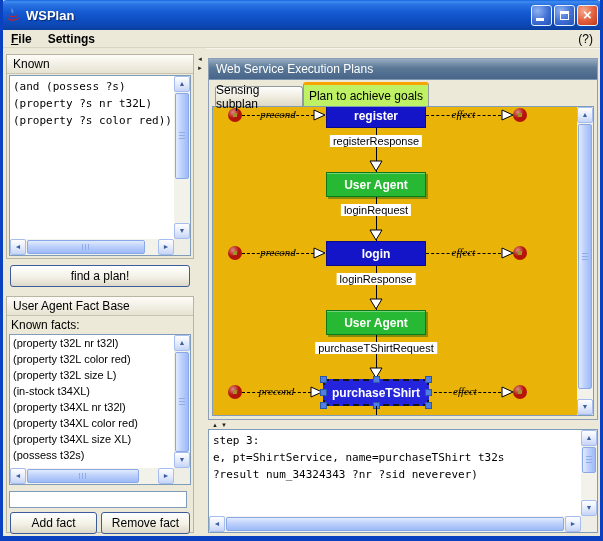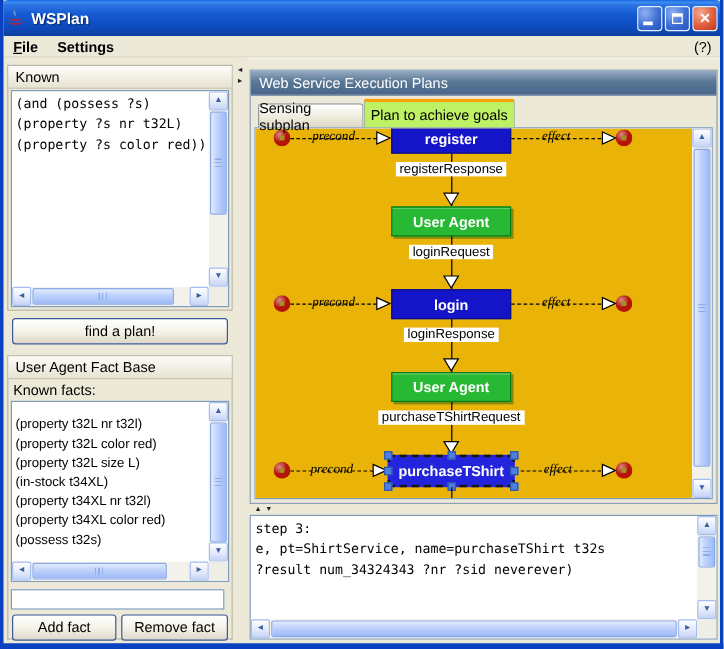--- a/index.html
+++ b/index.html
@@ -164,27 +164,28 @@
 
     <button class="xp-btn" style="left:7px;top:217px;width:180px;height:22px;">find a plan!</button>
 
     <div class="panel" style="left:3px;top:248px;width:188px;height:237px;">
       <div class="panel-header">
         <span>User Agent Fact Base</span>
       </div>
       <div class="sublabel" style="margin-top:1px;">Known facts:</div>
       <div class="scrollpane" style="left:2px;right:2px;top:37px;height:151px;">
         <div class="sp-both">
-          <div id="facts-list" style="padding-top:11px;">
+          <div id="facts-list" style="padding-top:0;">
               <div class="fact-row">(property t32L nr t32l)</div>
               <div class="fact-row">(property t32L color red)</div>
               <div class="fact-row">(property t32L size L)</div>
               <div class="fact-row">(in-stock t34XL)</div>
               <div class="fact-row">(property t34XL nr t32l)</div>
               <div class="fact-row">(property t34XL color red)</div>
+              <div class="fact-row">(property t34XL size XL)</div>
               <div class="fact-row">(possess t32s)</div>
             </div>
         </div>
         <div class="sbv" style="top:0;right:0;bottom:16px;">
           <div class="sb-btn arr-up" style="top:0;"></div>
           <div class="thumb" style="top:17px;height:100px;">
               <span class="gripv"></span>
             </div>
           <div class="sb-btn arr-down" style="bottom:0;"></div>
         </div>

